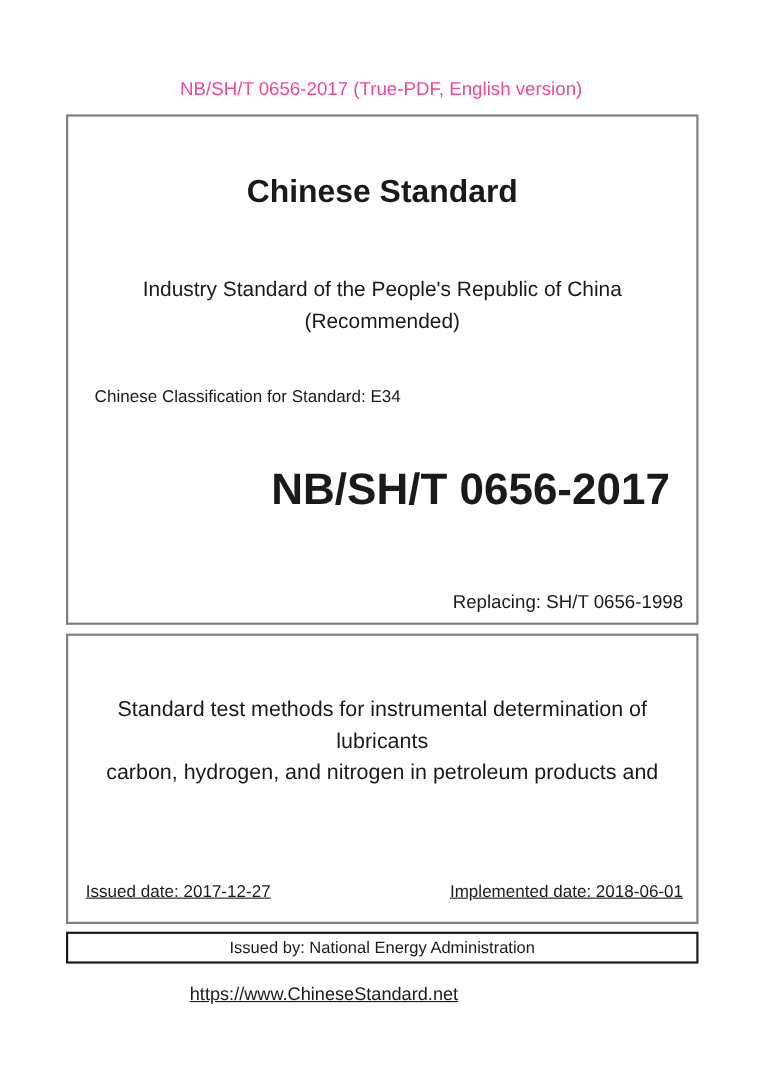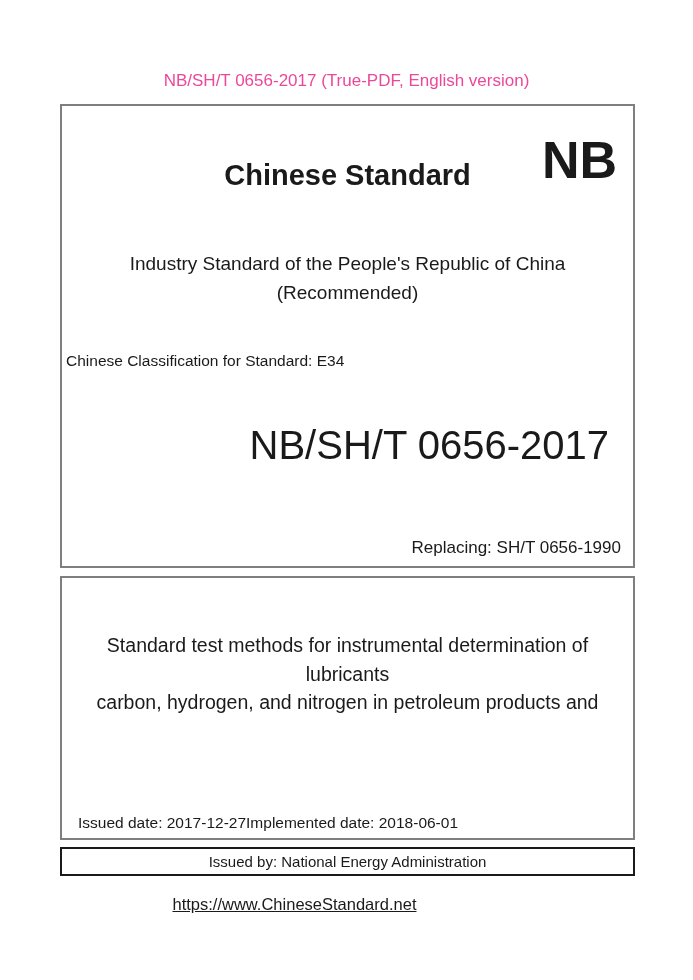--- a/index.html
+++ b/index.html
@@ -29,41 +29,41 @@
   }
   .nb-logo {
     position: absolute; top: 26px; right: 16px;
     font-size: 52px; font-weight: bold; line-height: 56px; letter-spacing: 0px;
   }
   .org-block {
     position: absolute; top: 144px; left: 0; width: 100%;
     text-align: center; font-size: 19px; line-height: 28.5px;
   }
   .classification {
-    position: absolute; top: 245px; left: 4px;
+    position: absolute; top: 245px; left: 24px;
     font-size: 15.5px; line-height: 19px;
   }
   .standard-number {
     position: absolute; top: 316px; right: 24px;
-    font-size: 40px; font-weight: normal; line-height: 46px;
+    font-size: 40px; font-weight: bold; line-height: 46px;
   }
   .replacing {
     position: absolute; top: 431px; right: 12px;
     font-size: 17px; line-height: 21px;
   }
 
   .title-block {
     position: absolute; top: 53px; left: 0; width: 100%;
     text-align: center; font-size: 19.5px; line-height: 28.5px;
   }
   .dates-row {
-    position: absolute; bottom: 6px; left: 0; width: 100%;
+    position: absolute; bottom: 18px; left: 0; width: 100%;
     padding: 0 12px 0 16px;
-    display: flex; 
-    font-size: 15.5px; line-height: 19px;
+    display: flex; justify-content: space-between;
+    font-size: 15.5px; line-height: 19px; text-decoration: underline;
   }
 
   .issuer-text { font-size: 15px; line-height: 19px; }
 
   .site-link-row {
     position: absolute; top: 895px; left: 0; width: 589px; text-align: center;
   }
   .site-link {
     font-size: 16.5px; color: #1a1a1a;
     text-decoration: underline; cursor: pointer;
@@ -71,28 +71,27 @@
 </style>
 </head>
 <body>
 
 <div class="page">
 
   <div class="doc-header">NB/SH/T 0656-2017 (True-PDF, English version)</div>
 
   <div class="box box-main">
     <div class="brand-title">Chinese Standard</div>
-    <div class="nb-logo">NB</div>
     <div class="org-block">
       <div>Industry Standard of the People's Republic of China</div>
       <div>(Recommended)</div>
     </div>
     <div class="classification">Chinese Classification for Standard: E34</div>
     <div class="standard-number">NB/SH/T 0656-2017</div>
-    <div class="replacing">Replacing: SH/T 0656-1990</div>
+    <div class="replacing">Replacing: SH/T 0656-1998</div>
   </div>
 
   <div class="box box-title">
     <div class="title-block">
       <div>Standard test methods for instrumental determination of</div>
       <div>lubricants</div>
       <div>carbon, hydrogen, and nitrogen in petroleum products and</div>
     </div>
     <div class="dates-row">
       <span>Issued date: 2017-12-27</span>

